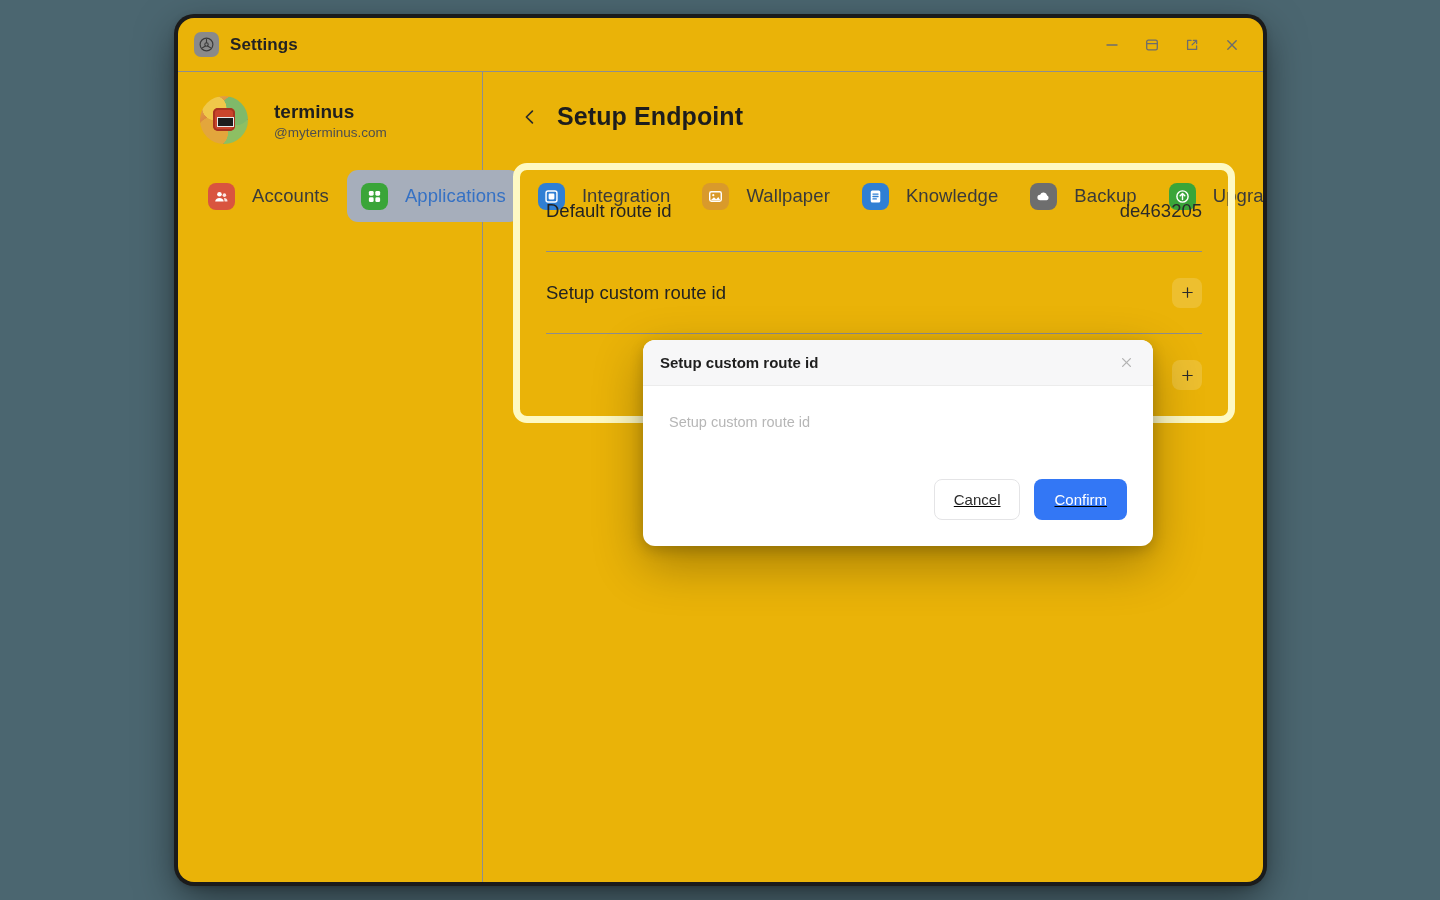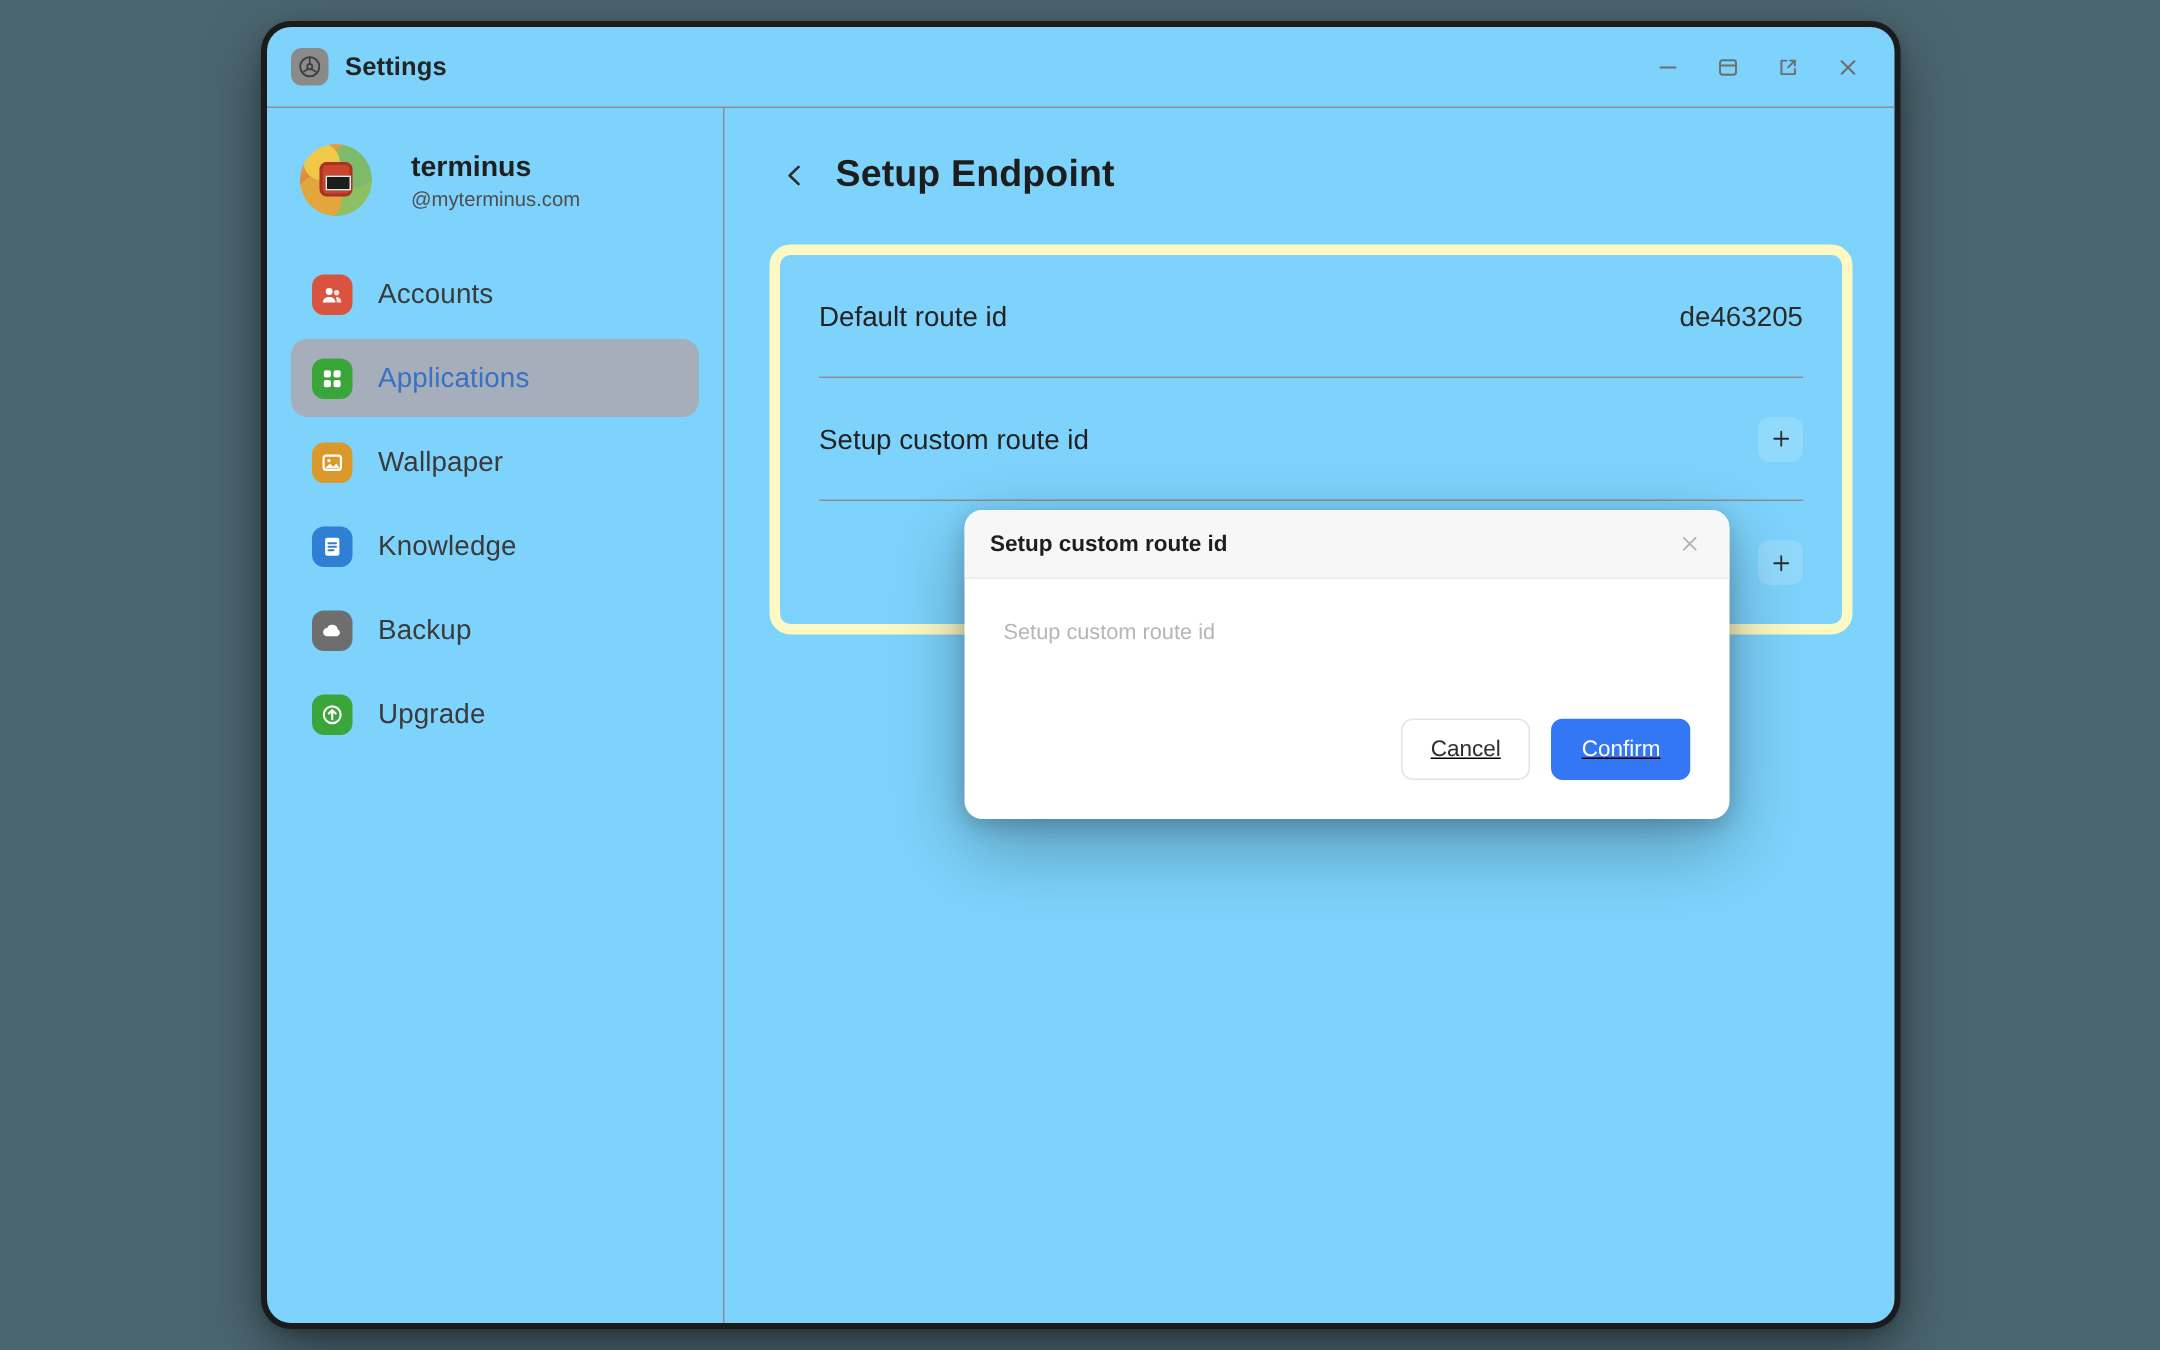--- a/index.html
+++ b/index.html
@@ -17,21 +17,21 @@
   }
 
   
   .window {
     position: absolute;
     left: 178px;
     top: 18px;
     width: 1085px;
     height: 864px;
     border-radius: 16px;
-    background: #7dd3fc;
+    background: #eab308;
     overflow: hidden;
     box-shadow:
       0 0 0 4px #1b1b1b,
       0 14px 40px rgba(0,0,0,0.55),
       0 2px 10px rgba(0,0,0,0.4);
   }
 
   
   .titlebar {
     height: 54px;
@@ -132,21 +132,21 @@
     font-weight: bold;
     color: #1f1f1f;
     line-height: 1.25;
   }
   .profile-handle {
     font-size: 13.5px;
     color: #4e4e4e;
     margin-top: 2px;
   }
 
-  .nav { display: flex; flex-direction: column; gap: 4px; text-align: right; }
+  .nav { display: flex; flex-direction: row; gap: 4px; text-align: right; }
 
   .nav-item {
     display: flex;
     align-items: center;
     gap: 17px;
     height: 52px;
     padding: 0 14px;
     border-radius: 11px;
     cursor: pointer;
   }
@@ -390,20 +390,29 @@
             <svg width="17" height="17" viewBox="0 0 20 20">
               <rect x="3.4" y="3.4" width="5.6" height="5.6" rx="1.6" fill="#fff"></rect>
               <rect x="11" y="3.4" width="5.6" height="5.6" rx="1.6" fill="#fff"></rect>
               <rect x="3.4" y="11" width="5.6" height="5.6" rx="1.6" fill="#fff"></rect>
               <rect x="11" y="11" width="5.6" height="5.6" rx="1.6" fill="#fff"></rect>
             </svg>
           </span>
           <span class="nav-label">Applications</span>
         </div>
 
+        <div class="nav-item">
+          <span class="nav-icon" style="background:#2f7fd4">
+            <svg width="17" height="17" viewBox="0 0 20 20">
+              <rect x="3.6" y="3.6" width="12.8" height="12.8" rx="2.4" fill="none" stroke="#fff" stroke-width="1.7"></rect>
+              <rect x="6.6" y="6.6" width="6.8" height="6.8" rx="1.2" fill="#fff"></rect>
+            </svg>
+          </span>
+          <span class="nav-label">Integration</span>
+        </div>
 
         <div class="nav-item">
           <span class="nav-icon" style="background:#d99a2b">
             <svg width="17" height="17" viewBox="0 0 20 20">
               <rect x="3.2" y="4.4" width="13.6" height="11.2" rx="2" fill="none" stroke="#fff" stroke-width="1.7"></rect>
               <circle cx="7.4" cy="8.4" r="1.3" fill="#fff"></circle>
               <path d="M4.4 14.4l3.8-3.6 2.6 2.3 2.5-2.6 2.4 3.9z" fill="#fff"></path>
             </svg>
           </span>
           <span class="nav-label">Wallpaper</span>

